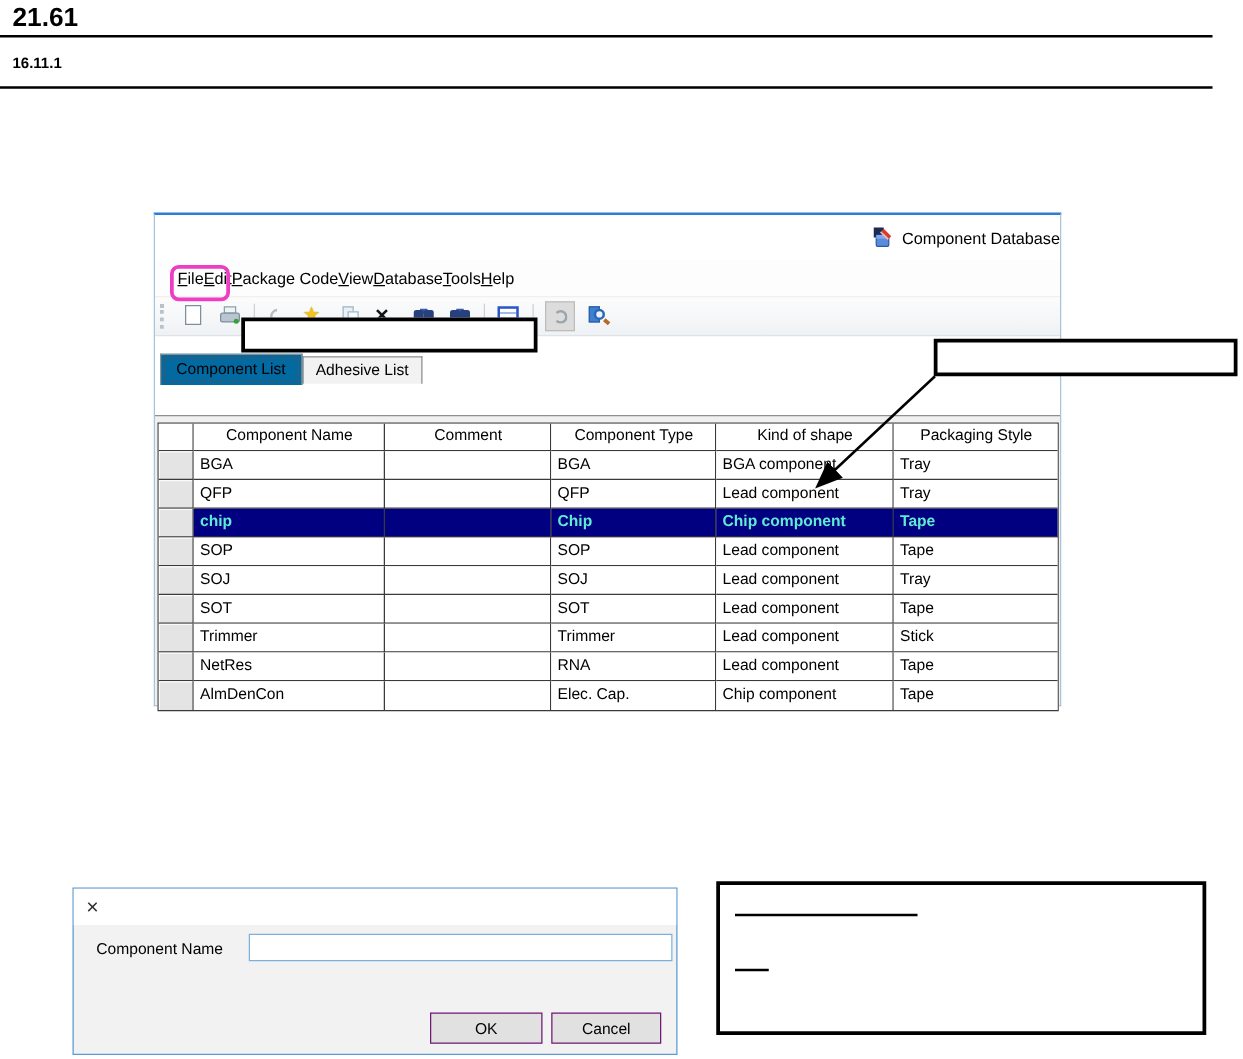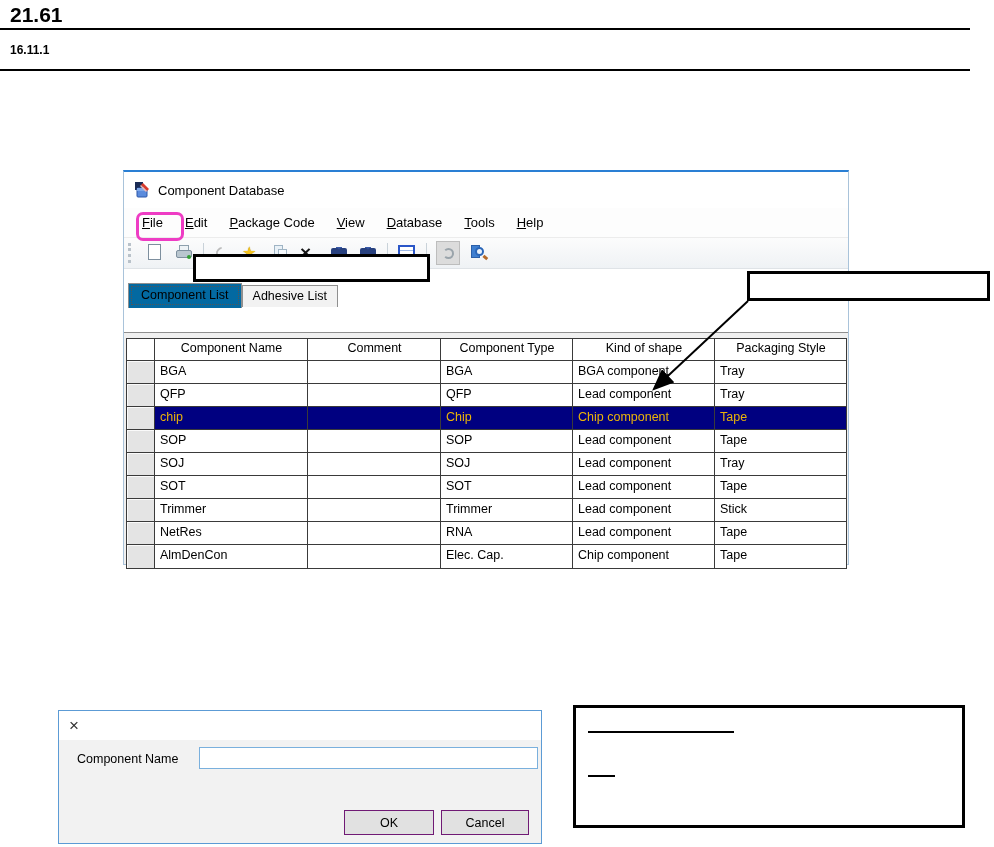--- a/index.html
+++ b/index.html
@@ -8,25 +8,25 @@
 
   
   .h-sec   { position:absolute; left:10px; top:3px;  font-size:21px; font-weight:bold; }
   .h-sub   { position:absolute; left:10px; top:43px; font-size:12px; font-weight:bold; }
   .rule-1  { position:absolute; left:0; top:28px; width:970px; height:2px; background:#000; }
   .rule-2  { position:absolute; left:0; top:69px; width:970px; height:2px; background:#000; }
 
   
   .app-window { position:absolute; left:123px; top:170px; width:726px; height:395px;
                 background:#fff; border:1px solid #a9c3da; border-top:2px solid #2a7fd4; }
-  .titlebar { height:36px; display:flex; align-items:center; padding-left:9px; background:#fff; }
+  .titlebar { height:36px; display:flex; align-items:center; padding-left:9px; background:#fff;justify-content:flex-end; }
   .titlebar .title { font-size:13px; margin-left:7px; }
   .app-icon { width:18px; height:18px; display:inline-block; }
 
-  .menubar { height:30px; display:flex; align-items:center; gap:22px; padding-left:18px;
+  .menubar { height:30px; display:flex; align-items:center; padding-left:18px;
              background:#fdfdfd; font-size:13px; border-bottom:1px solid #ececec; }
   .menu-label { display:inline-block; cursor:default; }
   .menu-label::first-letter { text-decoration:underline; }
 
   .toolbar { height:31px; display:flex; align-items:center; padding-left:4px; gap:9px;
              background:linear-gradient(#fcfcfc,#eff2f5); border-bottom:1px solid #dfe3e7; position:relative; }
   .grip { width:4px; height:20px; border-left:3px dotted #b9c2ca; margin-right:4px; }
   .tsep { width:1px; height:20px; background:#c9d2d9; }
   .ic { width:20px; height:20px; position:relative; display:inline-block; }
   .ic-page  { position:absolute; left:3px; top:1px; width:13px; height:16px; background:#fff; border:1px solid #7d8f9e; }
@@ -59,21 +59,21 @@
   
   .grid { position:absolute; left:2px; top:5px; right:1px; border:1px solid #3a3a3a; background:#fff; font-size:12.5px; }
   .grid-row { display:grid; grid-template-columns:28px 153px 133px 132px 142px 1fr; height:23px; }
   .grid-row.header { height:22px; font-size:12.5px; }
   .cell { border-right:1px solid #3a3a3a; border-bottom:1px solid #3a3a3a; padding:3px 4px 0 5px;
           overflow:hidden; white-space:nowrap; background:#fff; }
   .cell:last-child { border-right:none; }
   .header .cell { text-align:center; padding-top:2px; }
   .cell.sel { background:#e4e4e4; border-right:1px solid #3a3a3a; box-shadow:inset 1px 1px 0 #fafafa; }
   .grid-row:last-child .cell { border-bottom:none; }
-  .grid-row.selected .cell:not(.sel) { background:#000080; color:#eab308; font-weight:normal; }
+  .grid-row.selected .cell:not(.sel) { background:#000080; color:#5eead4; font-weight:bold; }
 
   
   .callout { position:absolute; background:#fff; border:3px solid #000; z-index:20; }
   .callout-toolbar  { left:193px; top:254px; width:237px; height:28px; }
   .callout-topright { left:747px; top:271px; width:243px; height:30px; }
   .note-box { left:573px; top:705px; width:392px; height:123px; }
   .note-line { position:absolute; height:2px; background:#000; }
   .note-line.l1 { left:12px; top:23px; width:146px; }
   .note-line.l2 { left:12px; top:67px; width:27px; }
   .pink-box { position:absolute; left:136px; top:212px; width:48px; height:29px;

